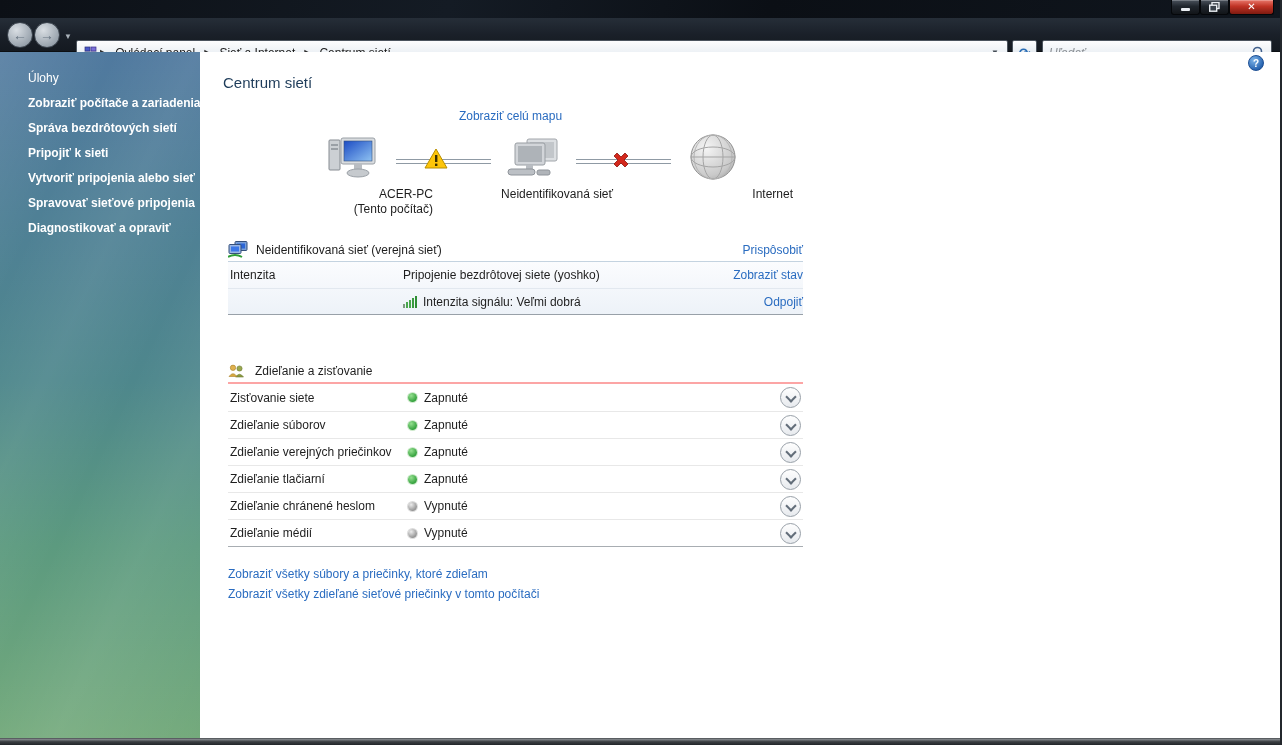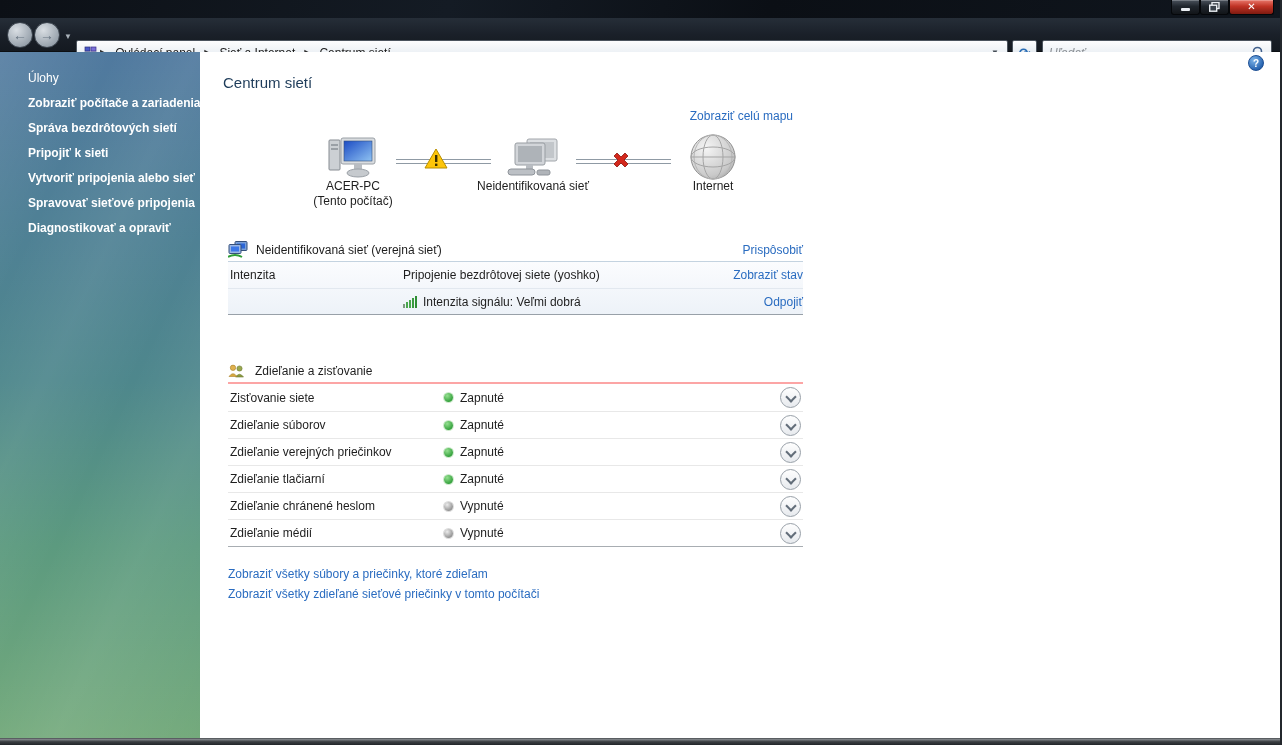--- a/index.html
+++ b/index.html
@@ -56,25 +56,25 @@
   .side-item { color:#fff; line-height:25px; white-space:nowrap; cursor:pointer;font-weight:bold; }
 
   
   .main { position:absolute; left:200px; top:52px; width:1080px; height:686px; background:#fff; }
   .page-title { position:absolute; left:23px; top:22px; font-size:15px; color:#1e3c5a; }
   .helpbtn { position:absolute; right:16px; top:3px; width:16px; height:16px; border-radius:50%;
     background:radial-gradient(circle at 35% 30%,#7db4e8,#2a66b2 70%,#1b4a8a); border:1px solid #1d4f94;
     color:#fff; font-size:10px; font-weight:bold; display:flex; align-items:center; justify-content:center; }
 
   a.link { color:#2a6cc0; text-decoration:none; cursor:pointer; }
-  .map-link { position:absolute; left:28px; width:565px; top:57px; text-align:right; }
+  .map-link { position:absolute; left:28px; width:565px; top:57px; text-align:center; }
 
   .net-line { position:absolute; top:107px; width:95px; height:5px;
     border-top:1px solid #8f9aa4; border-bottom:1px solid #8f9aa4; }
-  .map-node { position:absolute; width:160px; text-align:center; }
+  .map-node { position:absolute; width:160px; text-align:right;margin-top:8px; }
   .node-label { line-height:15px; }
   .map-icon { position:absolute; }
 
   .warn-icon { position:absolute; left:224px; top:96px; }
   .err-icon  { position:absolute; left:410px; top:97px; }
 
   
   .details-card { position:absolute; left:28px; top:186px; width:575px; }
   .card-head { height:24px; display:flex; align-items:center; border-bottom:1px solid #c4d3e0; }
   .card-head .hd-text { margin-left:8px; }
@@ -84,21 +84,21 @@
   .d-row + .d-row { border-top:1px solid #e2e8ef; }
   .d-label { width:175px; padding-left:2px; }
   .d-value { flex:1; display:flex; align-items:center; gap:5px; }
   .d-link { width:95px; text-align:right; }
 
   
   .share-card { position:absolute; left:28px; top:308px; width:575px; }
   .share-head { height:24px; display:flex; align-items:center; border-bottom:2px solid #fca5a5; }
   .share-head .hd-text { margin-left:10px; }
   .share-rows { border-bottom:1px solid #a8adb2; }
-  .s-row { height:27px; display:flex; align-items:center; cursor:pointer;gap:36px; }
+  .s-row { height:27px; display:flex; align-items:center; cursor:pointer; }
   .s-row + .s-row { border-top:1px solid #e8e8e8; }
   .s-label { width:180px; padding-left:2px; }
   .s-status { flex:1; display:flex; align-items:center; gap:7px; }
   .dot { width:9px; height:9px; border-radius:50%; }
   .dot.on  { background:radial-gradient(circle at 35% 30%,#95e090,#2f9e38 75%); box-shadow:0 0 0 1px #cde9cb; }
   .dot.off { background:radial-gradient(circle at 35% 30%,#ececec,#8f8f8f 75%); box-shadow:0 0 0 1px #dcdcdc; }
   .chev { width:21px; height:21px; border:1px solid #98a0a8; border-radius:50%;
     background:linear-gradient(#fefefe,#e7eaee); position:relative; margin-right:2px; }
   .chev::after { content:""; position:absolute; left:6px; top:5px; width:6px; height:6px;
     border-right:2px solid #626d79; border-bottom:2px solid #626d79; transform:rotate(45deg); }

